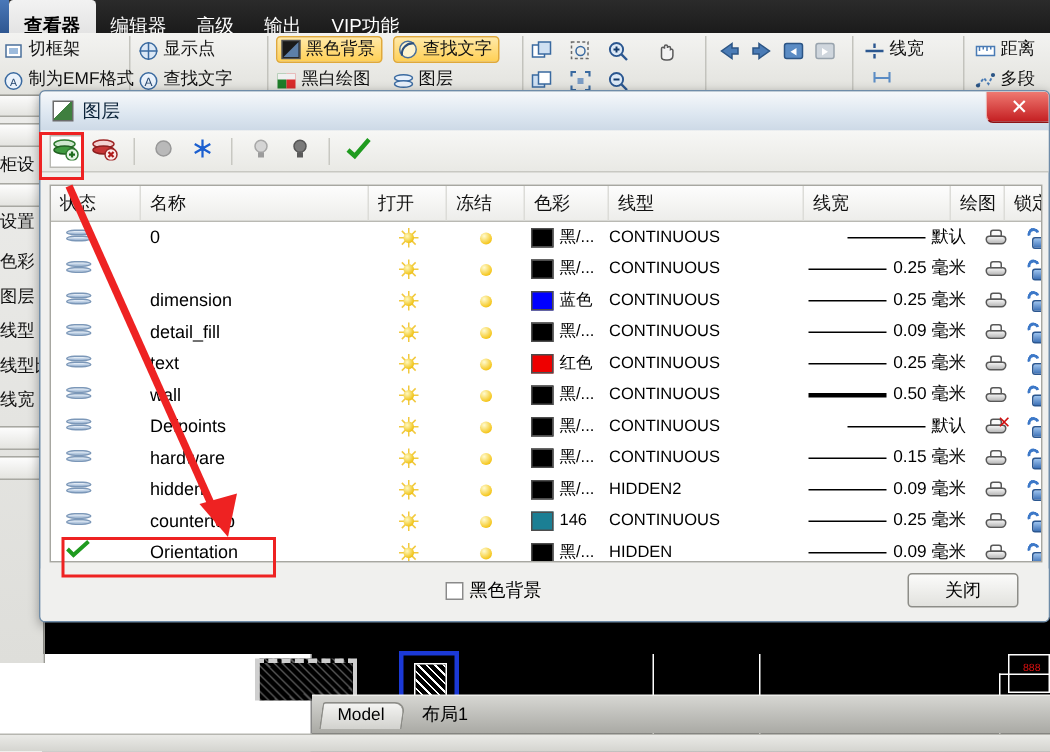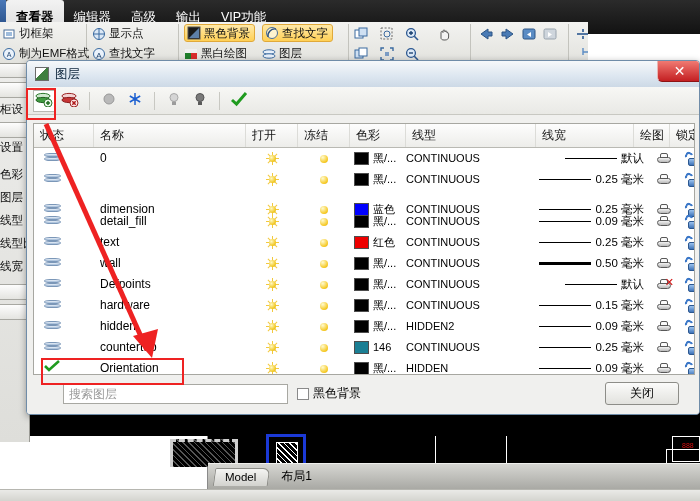--- a/index.html
+++ b/index.html
@@ -24,21 +24,21 @@
     display:flex; align-items:center; white-space:nowrap;
   }
   #menubar .mitem.active {
     background:linear-gradient(#f2f2f2,#dcdcdc); color:#000;
     border-top-left-radius:3px; border-top-right-radius:3px;
     font-weight:bold;
   }
 
   
   #ribbon {
-    position:absolute; left:0; top:22px; width:588px; height:42px;
+    position:absolute; left:0; top:22px; width:700px; height:42px;
     background:linear-gradient(#f3f3f1,#e2e2dd);
     border-bottom:1px solid #9a9a94;
     overflow:hidden;
     text-decoration:underline;
   }
   .rsep { position:absolute; top:2px; width:1px; height:38px; background:#c3c3bd; }
   .ritem {
     display:flex; align-items:center; gap:3px;
     height:19px; white-space:nowrap; font-size:11.5px; color:#111;
   }
@@ -620,21 +620,21 @@
             <span class="body"></span>
           </span>
         </div>
         <div class="cell" style="left: 644px; width: 26px; display: flex; align-items: center; justify-content: center;">
           <span class="lock">
             <span class="shk"></span>
             <span class="bd"></span>
           </span>
         </div>
       </div>
-      <div class="trow" style="top: 66px; margin-top: 9px;">
+      <div class="trow" style="top: 66px;">
         <div class="cell" style="left: 10px; width: 50px; display: flex; align-items: center;">
           <span class="lyric">
             <i></i>
             <i></i>
           </span>
         </div>
         <div class="cell" style="left: 60px; width: 152px; padding-left: 6px;">dimension</div>
         <div class="cell" style="left: 212px; width: 52px; display: flex; align-items: center; justify-content: center;">
           <span class="bulb">
             <span class="ray"></span>
@@ -1019,21 +1019,20 @@
         <div class="cell" style="left: 644px; width: 26px; display: flex; align-items: center; justify-content: center;">
           <span class="lock">
             <span class="shk"></span>
             <span class="bd"></span>
           </span>
         </div>
       </div>
     </div>
 
   <div id="dlgfoot">
-    <div id="searchbox">搜索图层</div>
     <div id="invertwrap">
       <div class="cbx"></div>
       <div>黑色背景</div>
     </div>
     <div id="closebtn">关闭</div>
   </div>
 </div>
 
 <div class="anno-box" style="left:26px;top:88px;width:30px;height:32px;"></div>
 <div class="anno-box" style="left:41px;top:358px;width:143px;height:27px;"></div>

